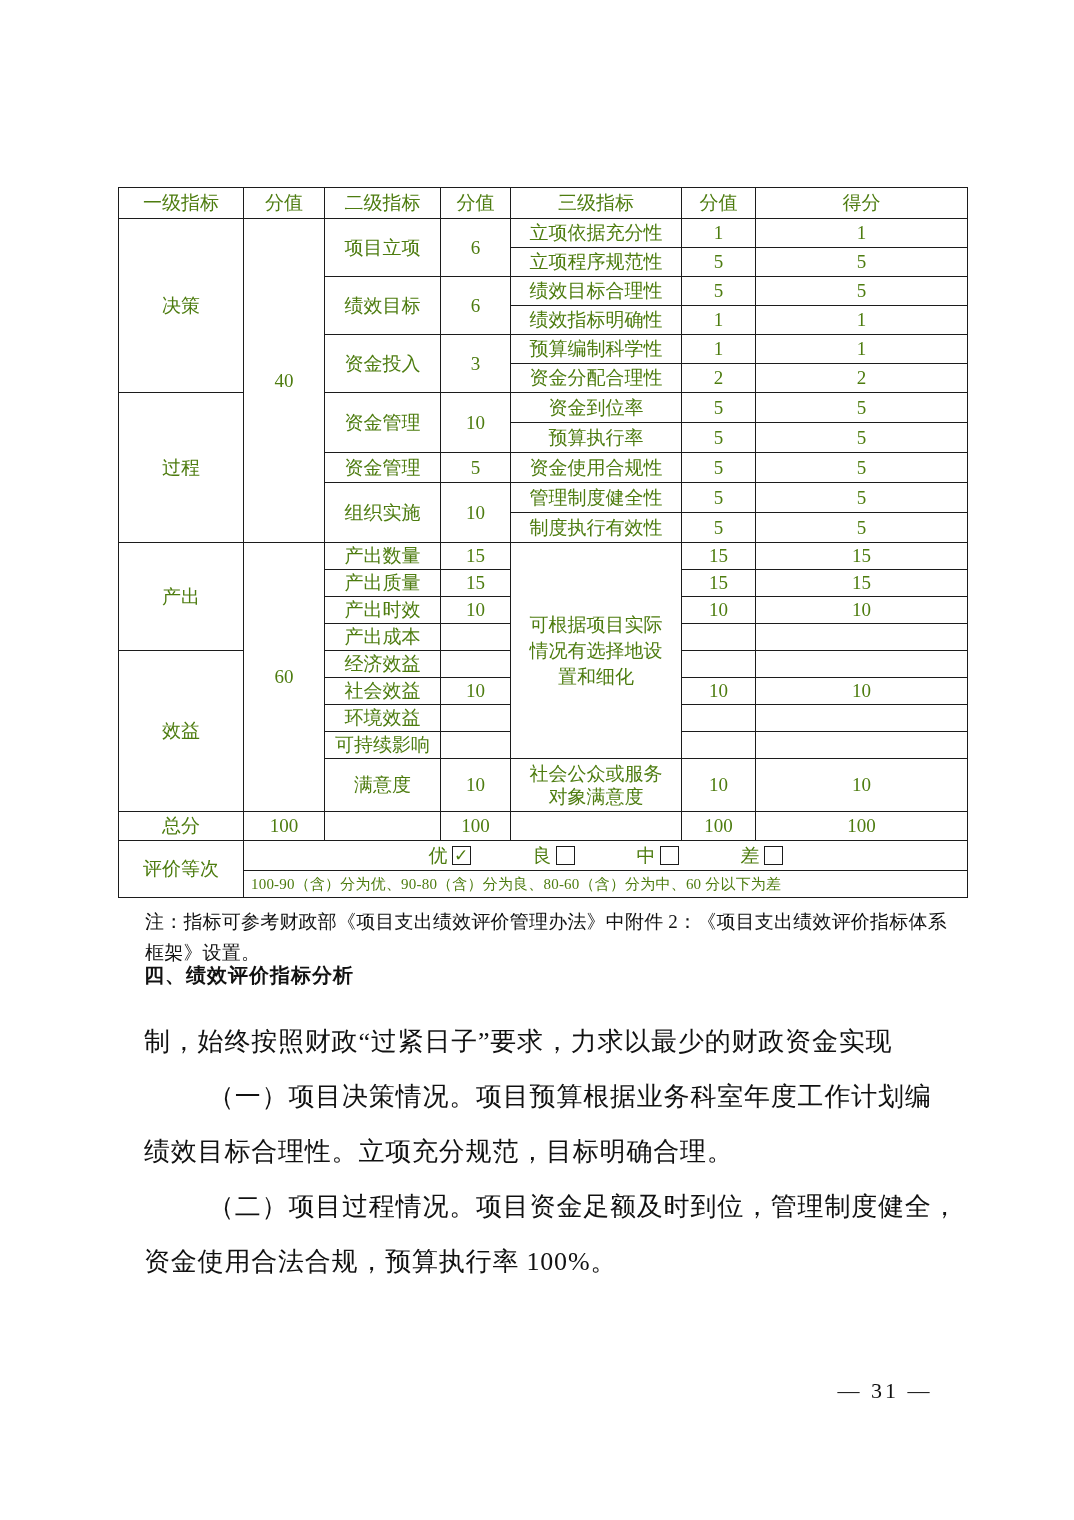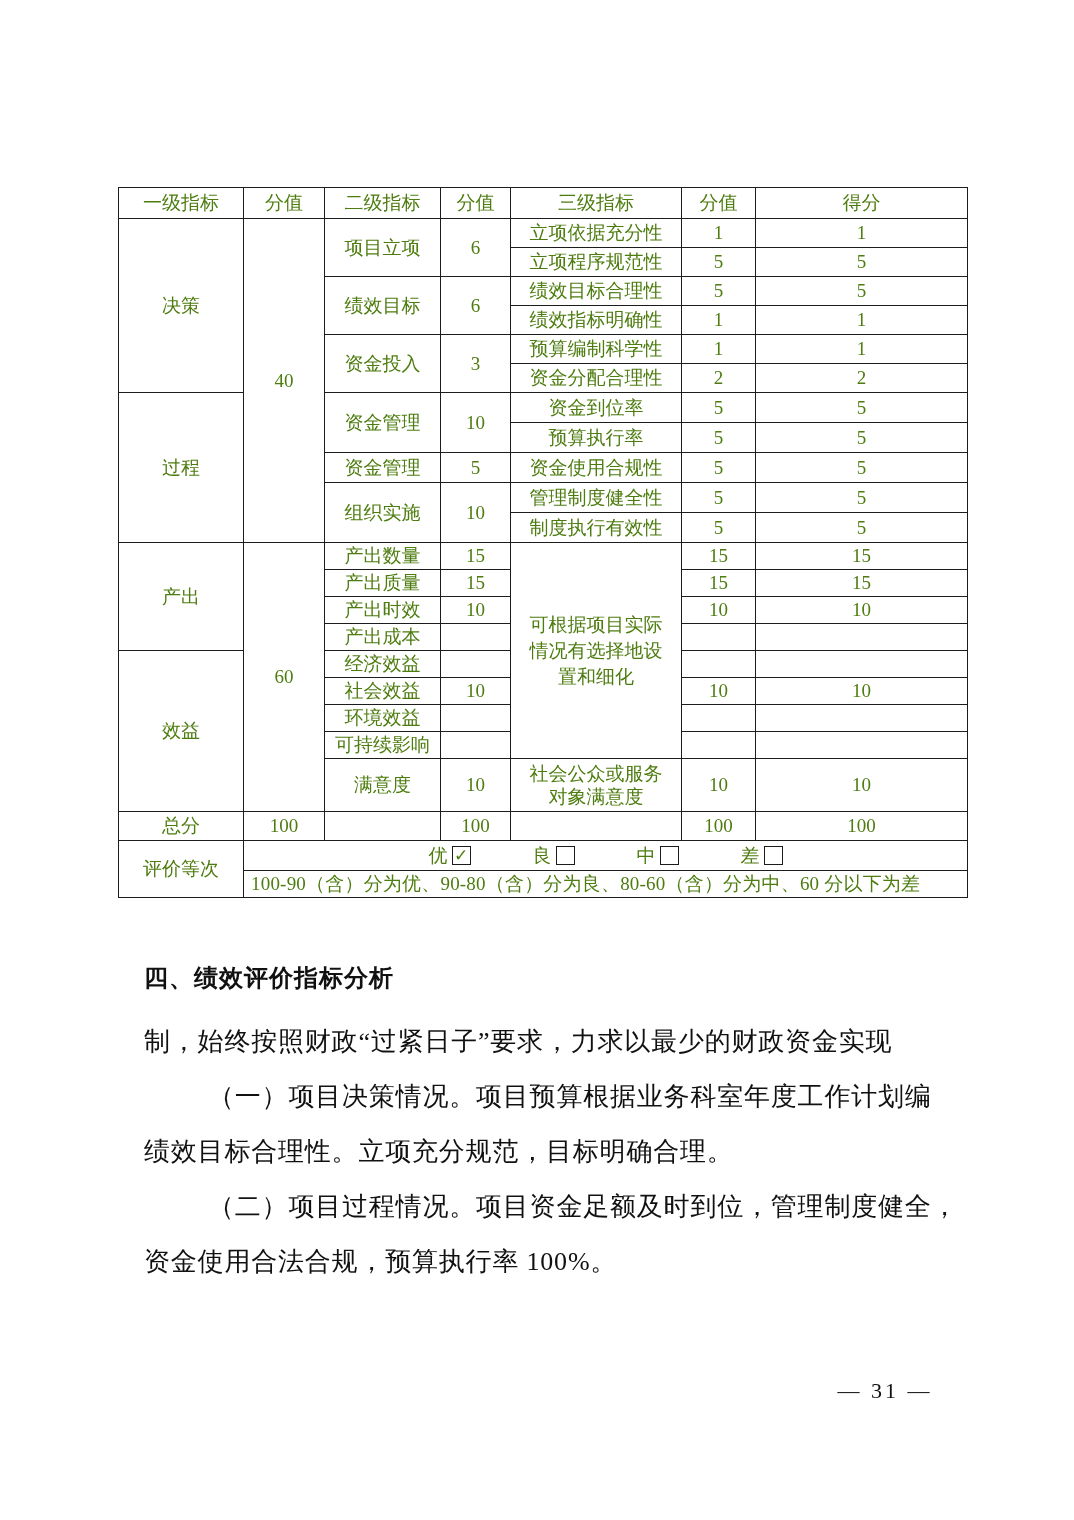--- a/index.html
+++ b/index.html
@@ -34,21 +34,21 @@
   .rh-c{height:27px;}
   .rh-d{height:53px;}
   .rh-e{height:29px;}
   .rh-f{height:30px;}
   .rh-g{height:27px;}
   td.l3pad{padding:0 14px;line-height:26px;}
   td.l3two{padding:0 14px;line-height:23px;}
   td.legend-cell{
     text-align:left;
     padding:0 0 0 7px;
-    font-size:19px;
+    font-size:15px;
     letter-spacing:0.2px;
     margin-top:14px;
   }
   .rating-flex{
     display:flex;
     justify-content:center;
     align-items:center;
     gap:62px;
   }
   .rating-opt{display:inline-flex;align-items:center;gap:4px;}
@@ -66,21 +66,21 @@
   .note{
     position:absolute;left:145px;top:906px;
     width:815px;
     font-size:19px;
     line-height:31px;
     letter-spacing:0.2px;
   }
   
   .heading{
     position:absolute;left:144px;top:962px;
-    font-size:24px;
+    font-size:20px;
     font-weight:bold;
     font-family:Liberation Mono, monospace;
     letter-spacing:1px;
   }
   
   .body-text{
     position:absolute;left:144px;top:1014px;
     width:800px;
     font-size:26px;
     letter-spacing:0.8px;
@@ -283,20 +283,24 @@
             </div>
           </td>
         </tr>
         <tr class="rh-g">
           <td colspan="6" class="legend-cell">100-90（含）分为优、90-80（含）分为良、80-60（含）分为中、60 分以下为差</td>
         </tr>
       </tbody>
     </table>
   </div>
 
+  <div class="note">
+    <div class="note-line">注：指标可参考财政部《项目支出绩效评价管理办法》中附件 2：《项目支出绩效评价指标体系</div>
+    <div class="note-line">框架》设置。</div>
+  </div>
 
   <div class="heading">四、绩效评价指标分析</div>
 
   <div class="body-text">
     <div>
       <div class="line">制，始终按照财政“过紧日子”要求，力求以最少的财政资金实现</div>
       <div class="line indent">（一）项目决策情况。项目预算根据业务科室年度工作计划编</div>
       <div class="line">绩效目标合理性。立项充分规范，目标明确合理。</div>
     </div>
     <div>

